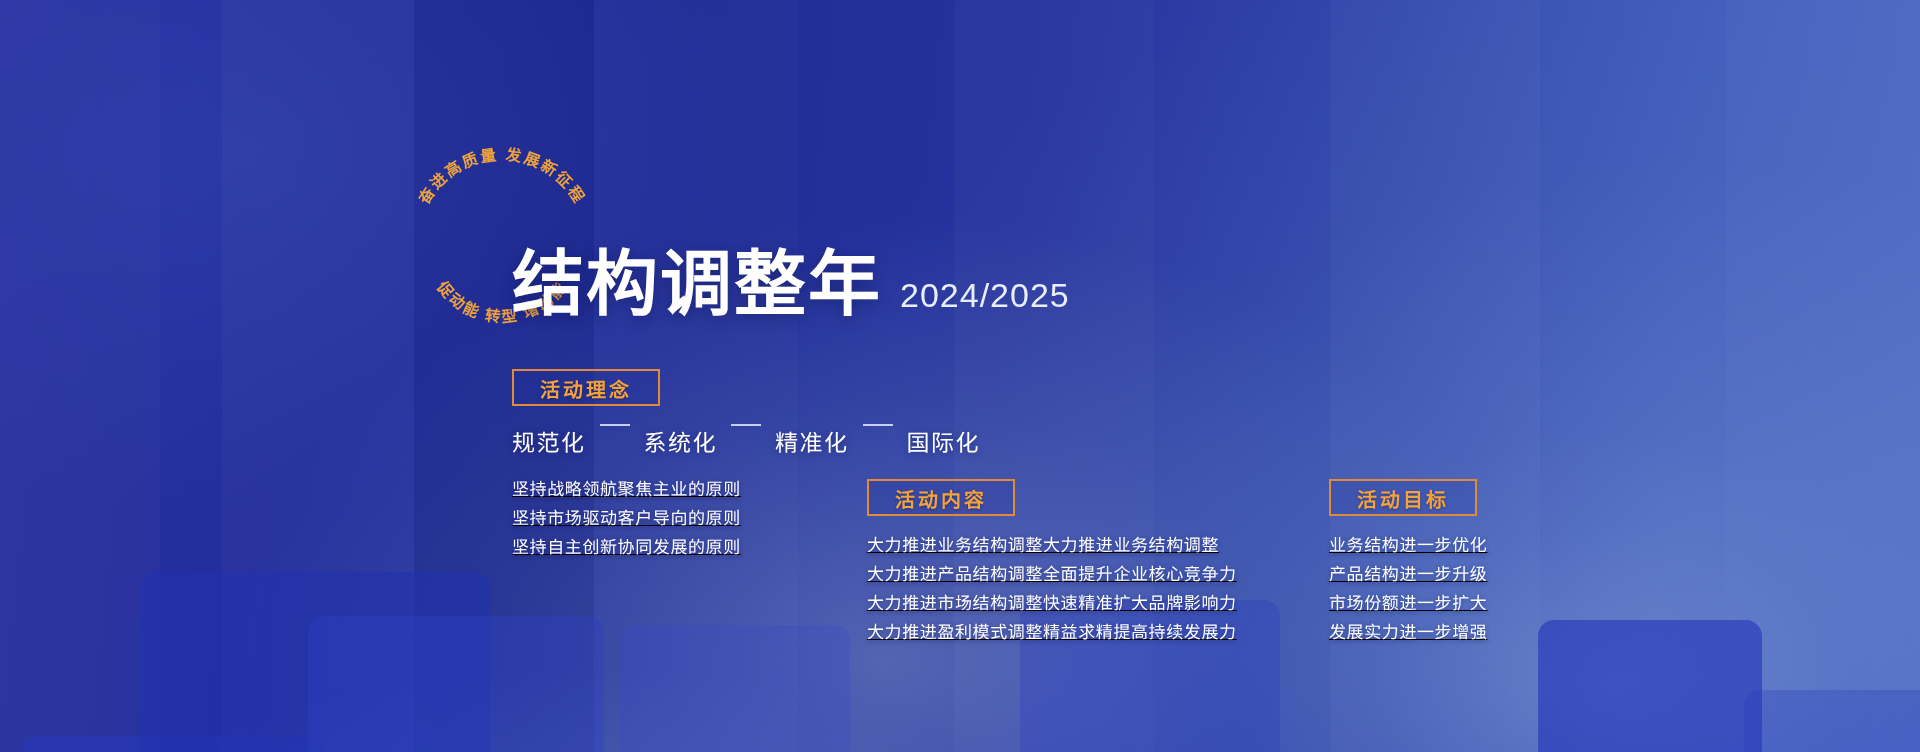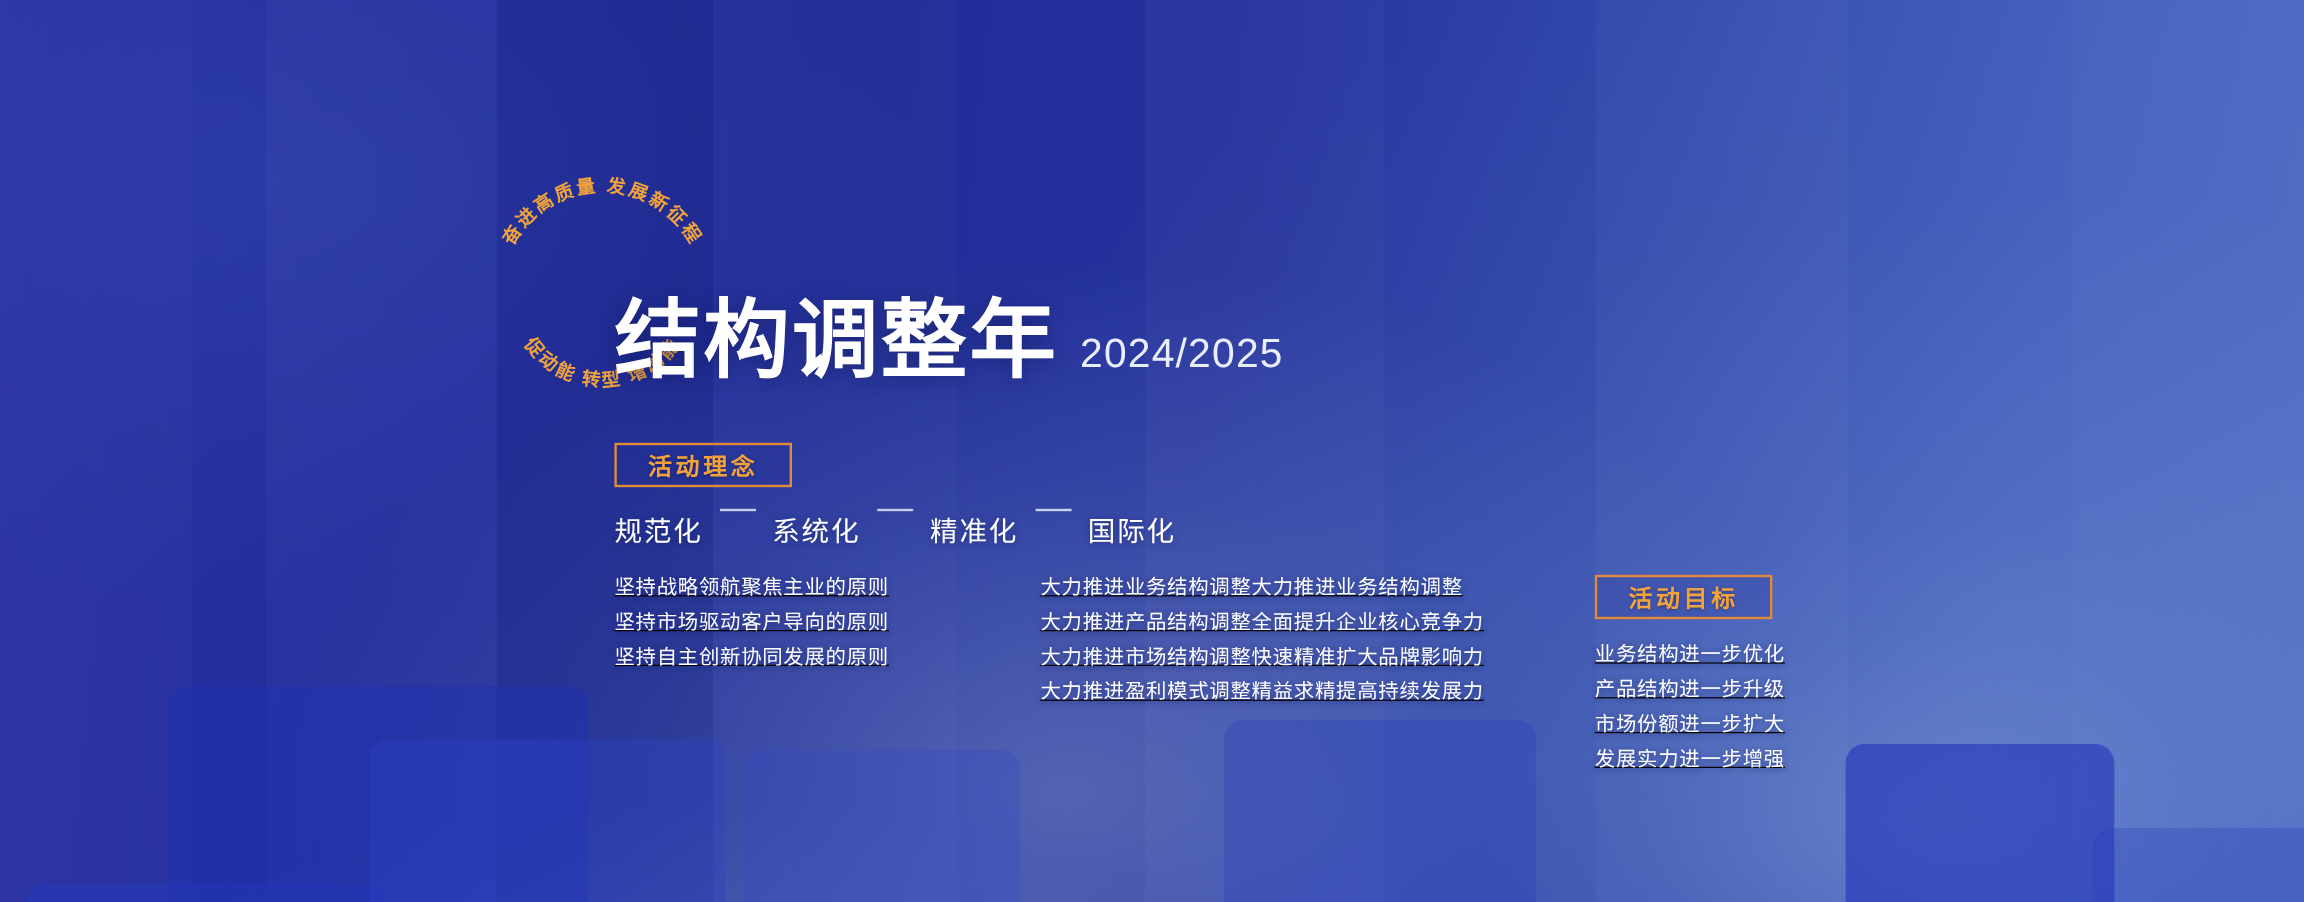--- a/index.html
+++ b/index.html
@@ -250,20 +250,25 @@
         <span class="c b">坚持市场驱动</span>
         <span class="c">客户导向的原则</span>
       </div>
       <div class="row">
         <span class="c b">坚持自主创新</span>
         <span class="c">协同发展的原则</span>
       </div>
     </div>
 
     <div class="col col-2">
+      <div class="badge-wrap">
+        <div class="badge">
+          <span>活动内容</span>
+        </div>
+      </div>
       <div class="row">
         <span class="c b">大力推进业务结构调整</span>
         <span class="c">大力推进业务结构调整</span>
       </div>
       <div class="row">
         <span class="c b">大力推进产品结构调整</span>
         <span class="c">全面提升企业核心竞争力</span>
       </div>
       <div class="row">
         <span class="c b">大力推进市场结构调整</span>

